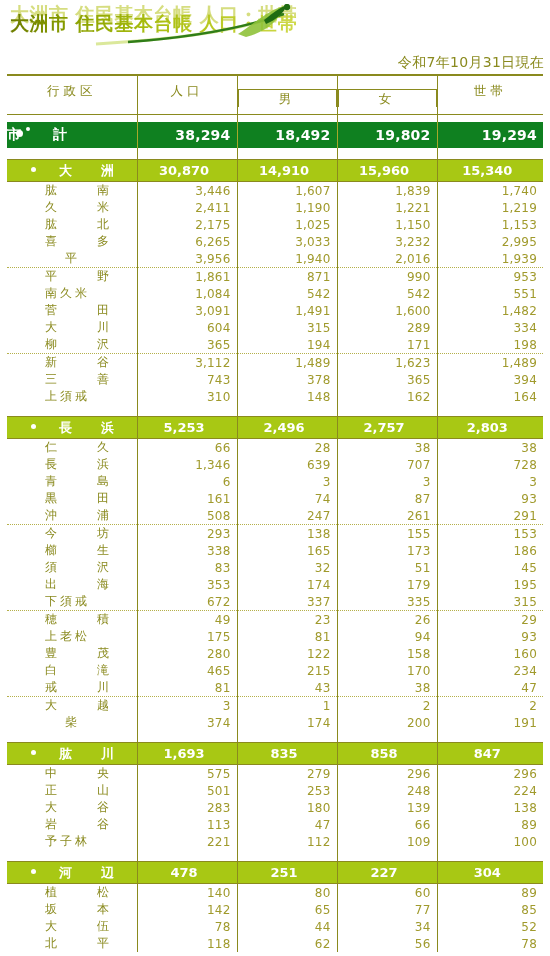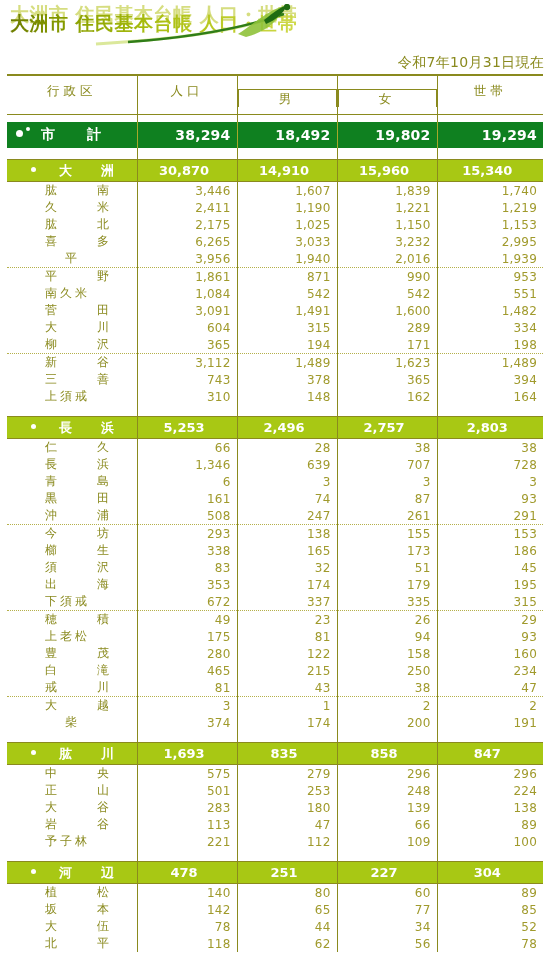--- a/index.html
+++ b/index.html
@@ -78,21 +78,21 @@
   .hdr-underline{border-bottom:1.5px solid #8a8a1e;}
   .hdr-spacer td{height:7px;}
   .hdr-spacer td.vline{border-left:1.5px solid #8a8a1e;}
 
   
   tr.total td{
     background:#0f8020;color:#ffffff;
     height:26px;font-size:14px;font-weight:bold;
   }
   tr.total td.nm{
-    padding-left:34px;letter-spacing:9px;position:relative;margin-left:32px;
+    letter-spacing:9px;position:relative;margin-left:32px;
   }
   tr.total td.num{
     text-align:right;padding-right:6px;
     border-left:1.5px solid #a8a82a;
     letter-spacing:.2px;
   }
   .dot-big{
     position:absolute;left:9px;top:8px;
     width:7px;height:7px;border-radius:50%;background:#fff;
   }
@@ -406,21 +406,21 @@
           <td class="nm"><span class="n2">豊　茂</span></td>
           <td class="num">280</td>
           <td class="num">122</td>
           <td class="num">158</td>
           <td class="num">160</td>
         </tr>
         <tr class="d">
           <td class="nm"><span class="n2">白　滝</span></td>
           <td class="num">465</td>
           <td class="num">215</td>
-          <td class="num">250</td>
+          <td class="num">170</td>
           <td class="num">234</td>
         </tr>
         <tr class="d">
           <td class="nm"><span class="n2">戒　川</span></td>
           <td class="num">81</td>
           <td class="num">43</td>
           <td class="num">38</td>
           <td class="num">47</td>
         </tr>
         <tr class="d dash">

